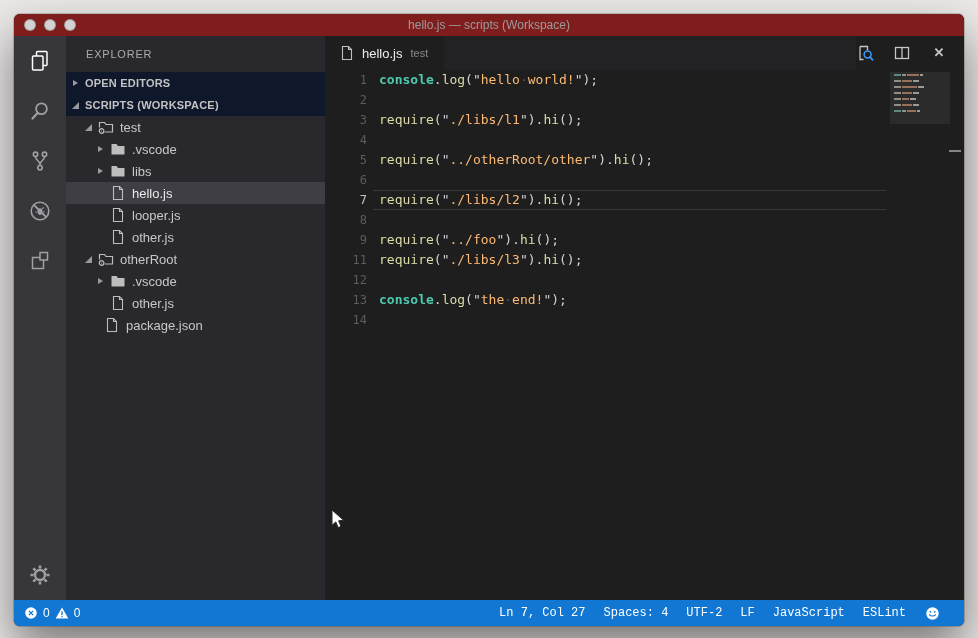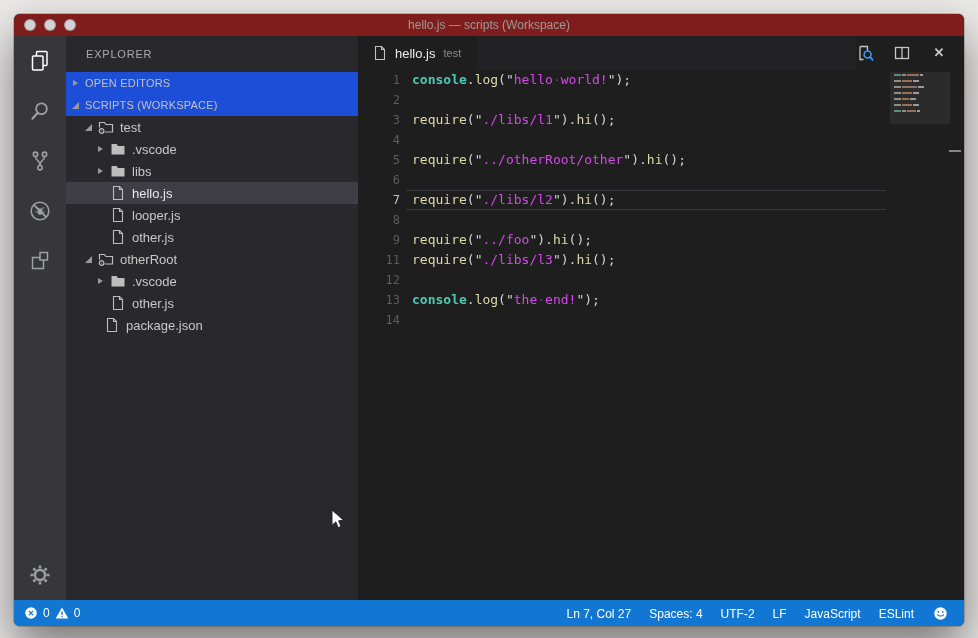--- a/index.html
+++ b/index.html
@@ -24,25 +24,25 @@
   .main { flex:1; display:flex; min-height:0; }
 
   .activitybar { --ab-bg:#37373B; width:52px; background:#37373B; flex:none;
                  display:flex; flex-direction:column; }
   .ab-item { height:50px; display:flex; align-items:center; justify-content:center;
              color:#9EA0A4; cursor:pointer; }
   .ab-item.active { color:#FFFFFF; }
   .ab-item svg { width:24px; height:24px; display:block; }
   .ab-spacer { flex:1; }
 
-  .sidebar { width:292px; background:#29292D; flex:none; position:relative; overflow:hidden; }
+  .sidebar { width:259px; background:#29292D; flex:none; position:relative; overflow:hidden; }
   .sb-title { height:36px; line-height:36px; padding-left:20px; font-size:11px;
               color:#ACACAC; letter-spacing:0.8px; }
   .row { height:22px; display:flex; align-items:center; font-size:13px; color:#C8C8C8; cursor:pointer; }
-  .row.sec { background:#1d4ed8; color:#C2C2C2; font-weight:normal; font-size:11px; padding-left:5px; letter-spacing:.2px; }
+  .row.sec { background:#0f172a; color:#C2C2C2; font-weight:bold; font-size:11px; padding-left:5px; letter-spacing:.2px; }
   .row.sel { background:#3E3E44; color:#E8E8E8; }
   .tw { width:10px; height:10px; position:relative; flex:none; margin-right:4px; }
   .tw.col::before { content:''; position:absolute; left:2px; top:2px;
       border-left:5px solid #9A9A9E; border-top:3.5px solid transparent; border-bottom:3.5px solid transparent; }
   .tw.exp::before { content:''; position:absolute; left:1px; top:2px;
       border-bottom:7px solid #9A9A9E; border-left:7px solid transparent; }
   .ticon { width:16px; height:16px; flex:none; margin-right:6px; color:#BDBDBD; }
   .ticon svg { width:16px; height:16px; display:block; }
 
   
@@ -59,36 +59,36 @@
 
   .codearea { flex:1; position:relative; font-family:"DejaVu Sans Mono", monospace; overflow:hidden; }
   .cl { display:flex; height:20px; line-height:20px; padding-right:78px; }
   .ln { width:48px; padding-right:6px; flex:none; text-align:right; color:#5C5C61; font-size:12px;
         cursor:pointer; }
   .cl.cur .ln { color:#C4C4C6; }
   .lc { flex:1; padding-left:6px; font-size:13px; white-space:pre; color:#D4D4D4; }
   .cl.cur .lc { box-shadow:inset 0 1px 0 #36363C, inset 0 -1px 0 #36363C; }
   .tok-teal { color:#4EC9B0;font-weight:bold; }
   .tok-fn   { color:#DCDCAA; }
-  .tok-str  { color:#d946ef;text-align:center; }
+  .tok-str  { color:#fdba74;text-align:center; }
   .tok-fg   { color:#D4D4D4; }
   .tok-ws   { color:#55555C; }
 
   .minimap { position:absolute; top:0; right:14px; width:60px; bottom:0; cursor:pointer; }
   .mm-slider { position:absolute; left:0; right:0; top:2px; height:52px; background:rgba(255,255,255,.06); }
   .mm-line { position:absolute; left:4px; height:2px; display:flex; gap:1px; }
   .mm-seg { height:2px; display:inline-block; }
   .ov-mark { position:absolute; right:3px; top:80px; width:12px; height:2px; background:#84848A; }
 
   
   .statusbar { height:26px; flex:none; background:#1277D3; display:flex; align-items:center;
                color:#FFFFFF; font-size:12px; }
   .sb-left { display:flex; align-items:center; gap:5px; padding-left:10px; }
   .sb-left svg { width:14px; height:14px; display:block; }
-  .sb-right { margin-left:auto; display:flex; align-items:flex-end; padding-right:12px; }
+  .sb-right { margin-left:auto; display:flex; align-items:flex-start; padding-right:20px;font-family:Liberation Mono, monospace; }
   .sb-item { padding:0 9px; cursor:pointer; white-space:nowrap; }
   .sb-smiley { padding:0 4px 0 10px; cursor:pointer; }
   .sb-smiley svg { width:15px; height:15px; display:block; }
   .sb-count { cursor:pointer; }
 
   .mouse-cursor { position:absolute; left:331px; top:509px; width:14px; height:21px; pointer-events:none; }
 </style>
 </head>
 <body>
 

